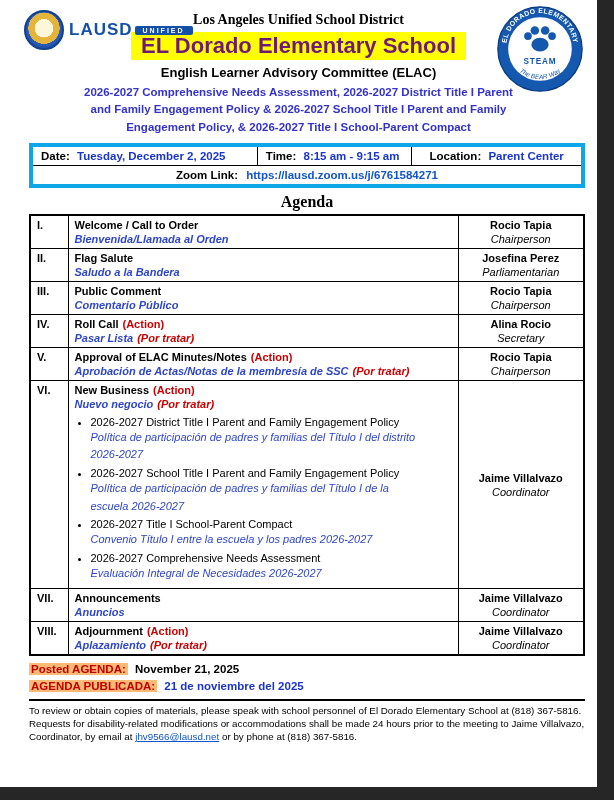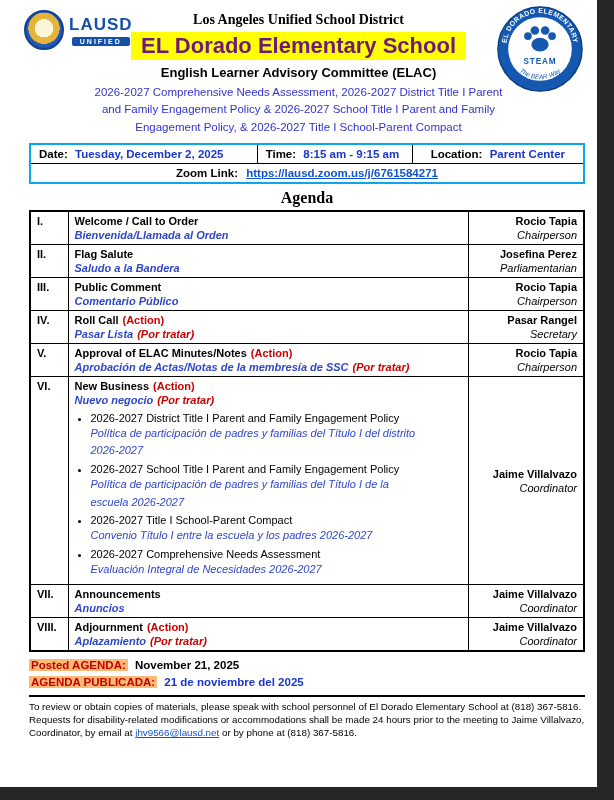--- a/index.html
+++ b/index.html
@@ -6,49 +6,49 @@
   html,body { margin:0; padding:0; }
   body { background:#4a4a4a; font-family:"Liberation Sans", sans-serif; }
   .canvas { position:relative; width:614px; height:800px; background:#262626; overflow:hidden; }
   .page { position:absolute; left:0; top:0; width:597px; height:787px; background:#ffffff; color:#000; overflow:hidden; }
 
   
   .doc-header { position:relative; }
   .lausd-logo { position:absolute; left:24px; top:10px; display:flex; align-items:center; gap:5px; }
   .lausd-seal { width:40px; height:40px; border-radius:50%; border:2px solid #12418f;
     background: radial-gradient(circle at 50% 45%, #fdf6d8 0%, #fdf6d8 34%, #e4b53a 35%, #e4b53a 58%, #2a5cb8 59%, #12418f 100%); }
-  .lausd-wordmark { display:flex; flex-direction:column; align-items:center; gap:2px;text-align:center; }
+  .lausd-wordmark { display:flex; align-items:center; gap:2px;text-align:center; }
   .lausd-word { font-size:17px; font-weight:800; color:#1450a8; letter-spacing:1px; }
   .lausd-unified { background:#1450a8; color:#fff; font-size:7px; font-weight:bold; letter-spacing:2px; padding:1px 8px; border-radius:2px; }
   .ed-badge { position:absolute; right:14px; top:6px; width:86px; height:86px; }
 
   .header-center { text-align:center; padding-top:12px; }
   .district { font-family:"Liberation Serif", serif; font-size:14px; font-weight:bold; }
   .school-wrap { margin-top:4px; }
   .school { display:inline-block; background:#ffff00; color:#701a75; font-size:22px; font-weight:bold; padding:1px 10px; }
   .committee { text-align:center; font-size:13px; font-weight:bold; margin-top:5px; }
-  .meeting-title { text-align:center; color:#3333cc; font-weight:normal; font-size:11.5px; line-height:1.5; margin-top:4px; }
+  .meeting-title { text-align:center; color:#3333cc; font-weight:bold; font-size:11.5px; line-height:1.5; margin-top:4px; }
 
   
   .content { padding:0 12px 0 29px; }
   table { border-collapse:collapse; width:100%; }
-  .info-table { margin-top:7px; border:2px solid #0ea5e9; }
+  .info-table { margin-top:7px; border:4px solid #0ea5e9; }
   .info-table td { border:1.5px solid #000; padding:3px 8px; font-size:11.5px; }
   .cell-date { width:41%; } .cell-time { width:28%; } .cell-loc { width:31%;text-align:center; }
   .info-label { font-weight:bold; color:#000; }
   .info-value { color:#1a35cc; font-weight:bold; margin-left:4px; }
   .zoom-cell { text-align:center; }
-  .zoom-link { color:#1155cc; font-weight:bold; text-decoration:underline; margin-left:5px; cursor:pointer; }
+  .zoom-link { color:#1155cc; font-weight:bold; margin-left:5px; cursor:pointer; }
 
   
   .agenda-heading { text-align:center; font-family:"Liberation Serif", serif; font-size:16px; font-weight:bold; margin:5px 0 3px; }
   .agenda-table { border:2px solid #000; }
   .agenda-table td { border:1.5px solid #000; padding:3px 6px; font-size:11px; vertical-align:top; }
   .col-num { width:38px; font-weight:bold; padding-left:9px; }
-  .col-person { width:116px; text-align:right; vertical-align:middle !important; }
+  .col-person { width:126px; text-align:center; vertical-align:middle !important; }
   .person-name { font-weight:bold; }
   .person-role { font-style:italic; margin-top:2px; }
   .row-en { font-weight:bold; }
   .row-es { color:#2e46c8; font-weight:bold; font-style:italic; margin-top:2px; }
   .action { color:#cc0000; font-weight:bold; margin-left:4px; }
   .action-es { color:#cc0000; font-weight:bold; font-style:italic; margin-left:4px; }
   .action:empty, .action-es:empty { display:none; }
 
   .bullets { margin:6px 0 0 16px; padding:0; }
   .bullets li { margin-bottom:2px; }
@@ -181,21 +181,21 @@
           </td>
         </tr>
 
         <tr>
           <td class="col-num">IV.</td>
           <td class="col-main">
             <div class="row-en"><span>Roll Call</span><span class="action">(Action)</span></div>
             <div class="row-es"><span>Pasar Lista</span><span class="action-es">(Por tratar)</span></div>
           </td>
           <td class="col-person">
-            <div class="person-name">Pasar Rangel</div>
+            <div class="person-name">Alina Rocio</div>
             <div class="person-role">Secretary</div>
           </td>
         </tr>
 
         <tr>
           <td class="col-num">V.</td>
           <td class="col-main">
             <div class="row-en"><span>Approval of ELAC Minutes/Notes</span><span class="action">(Action)</span></div>
             <div class="row-es"><span>Aprobación de Actas/Notas de la membresía de SSC</span><span class="action-es">(Por tratar)</span></div>
           </td>

